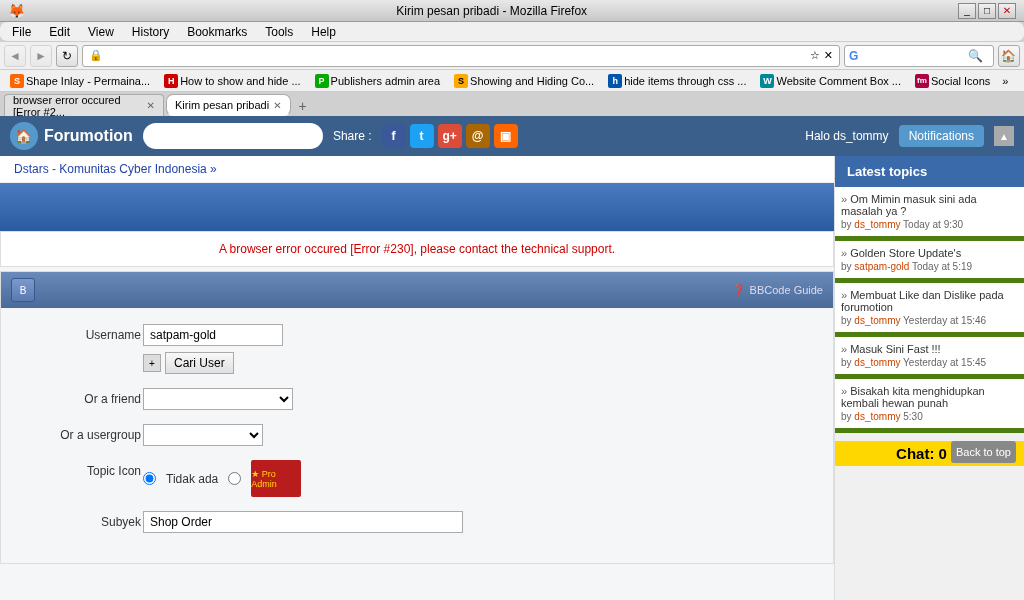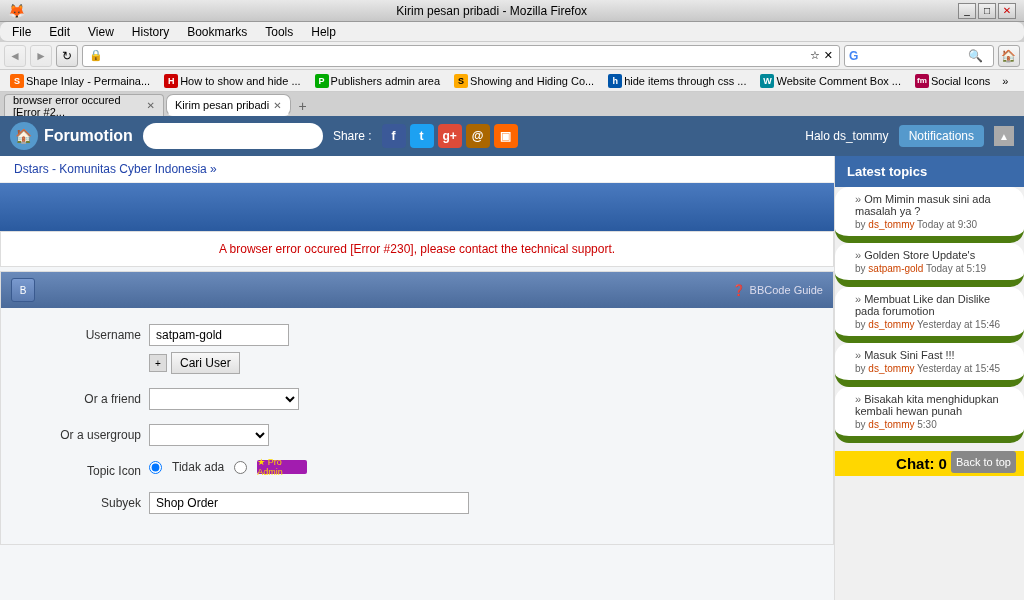--- a/index.html
+++ b/index.html
@@ -285,21 +285,21 @@
     }
 
     .form-area {
       padding: 16px 20px;
       background: #f4f6f8;
     }
     .form-row {
       display: flex;
       align-items: flex-start;
       margin-bottom: 14px;
-      gap: 8px;
+      gap: 2px;
     }
     .form-label {
       width: 120px;
       text-align: right;
       font-size: 12px;
       color: #333;
       padding-top: 4px;
       flex-shrink: 0;
     }
     .form-controls {
@@ -335,22 +335,22 @@
       background: white;
       font-size: 12px;
       width: 150px;
       padding: 0 4px;
     }
     .radio-row {
       display: flex; align-items: center; gap: 10px;
     }
     .radio-label { font-size: 12px; color: #333; }
     .pro-admin-icon {
-      width: 50px; height: 14px;
-      background: #a21caf;
+      width: 50px; height: 37px;
+      background: #b91c1c;
       color: #ffd700;
       font-size: 9px;
       display: flex; align-items: center; justify-content: center;
       border-radius: 2px;
     }
     .subyek-input {
       height: 22px;
       border: 1px solid #aaa;
       padding: 0 6px;
       font-size: 12px;
@@ -366,24 +366,23 @@
       overflow-y: auto;
     }
     .sidebar-header {
       background: #3a6aaa;
       color: white;
       padding: 8px 12px;
       font-size: 13px;
       font-weight: bold;
     }
     .topic-item {
-      padding: 6px 20px;
-      border-bottom: 7px solid #4d7c0f;
-      background: white;
-      border-radius: 14px;
+      padding: 6px 6px;
+      border-bottom: 5px solid #4d7c0f;
+      background: white;
     }
     .topic-title {
       color: #333;
       font-size: 11px;
       margin-bottom: 2px;
     }
     .topic-title::before { content: "» "; color: #666; }
     .topic-meta {
       font-size: 10px;
       color: #666;

